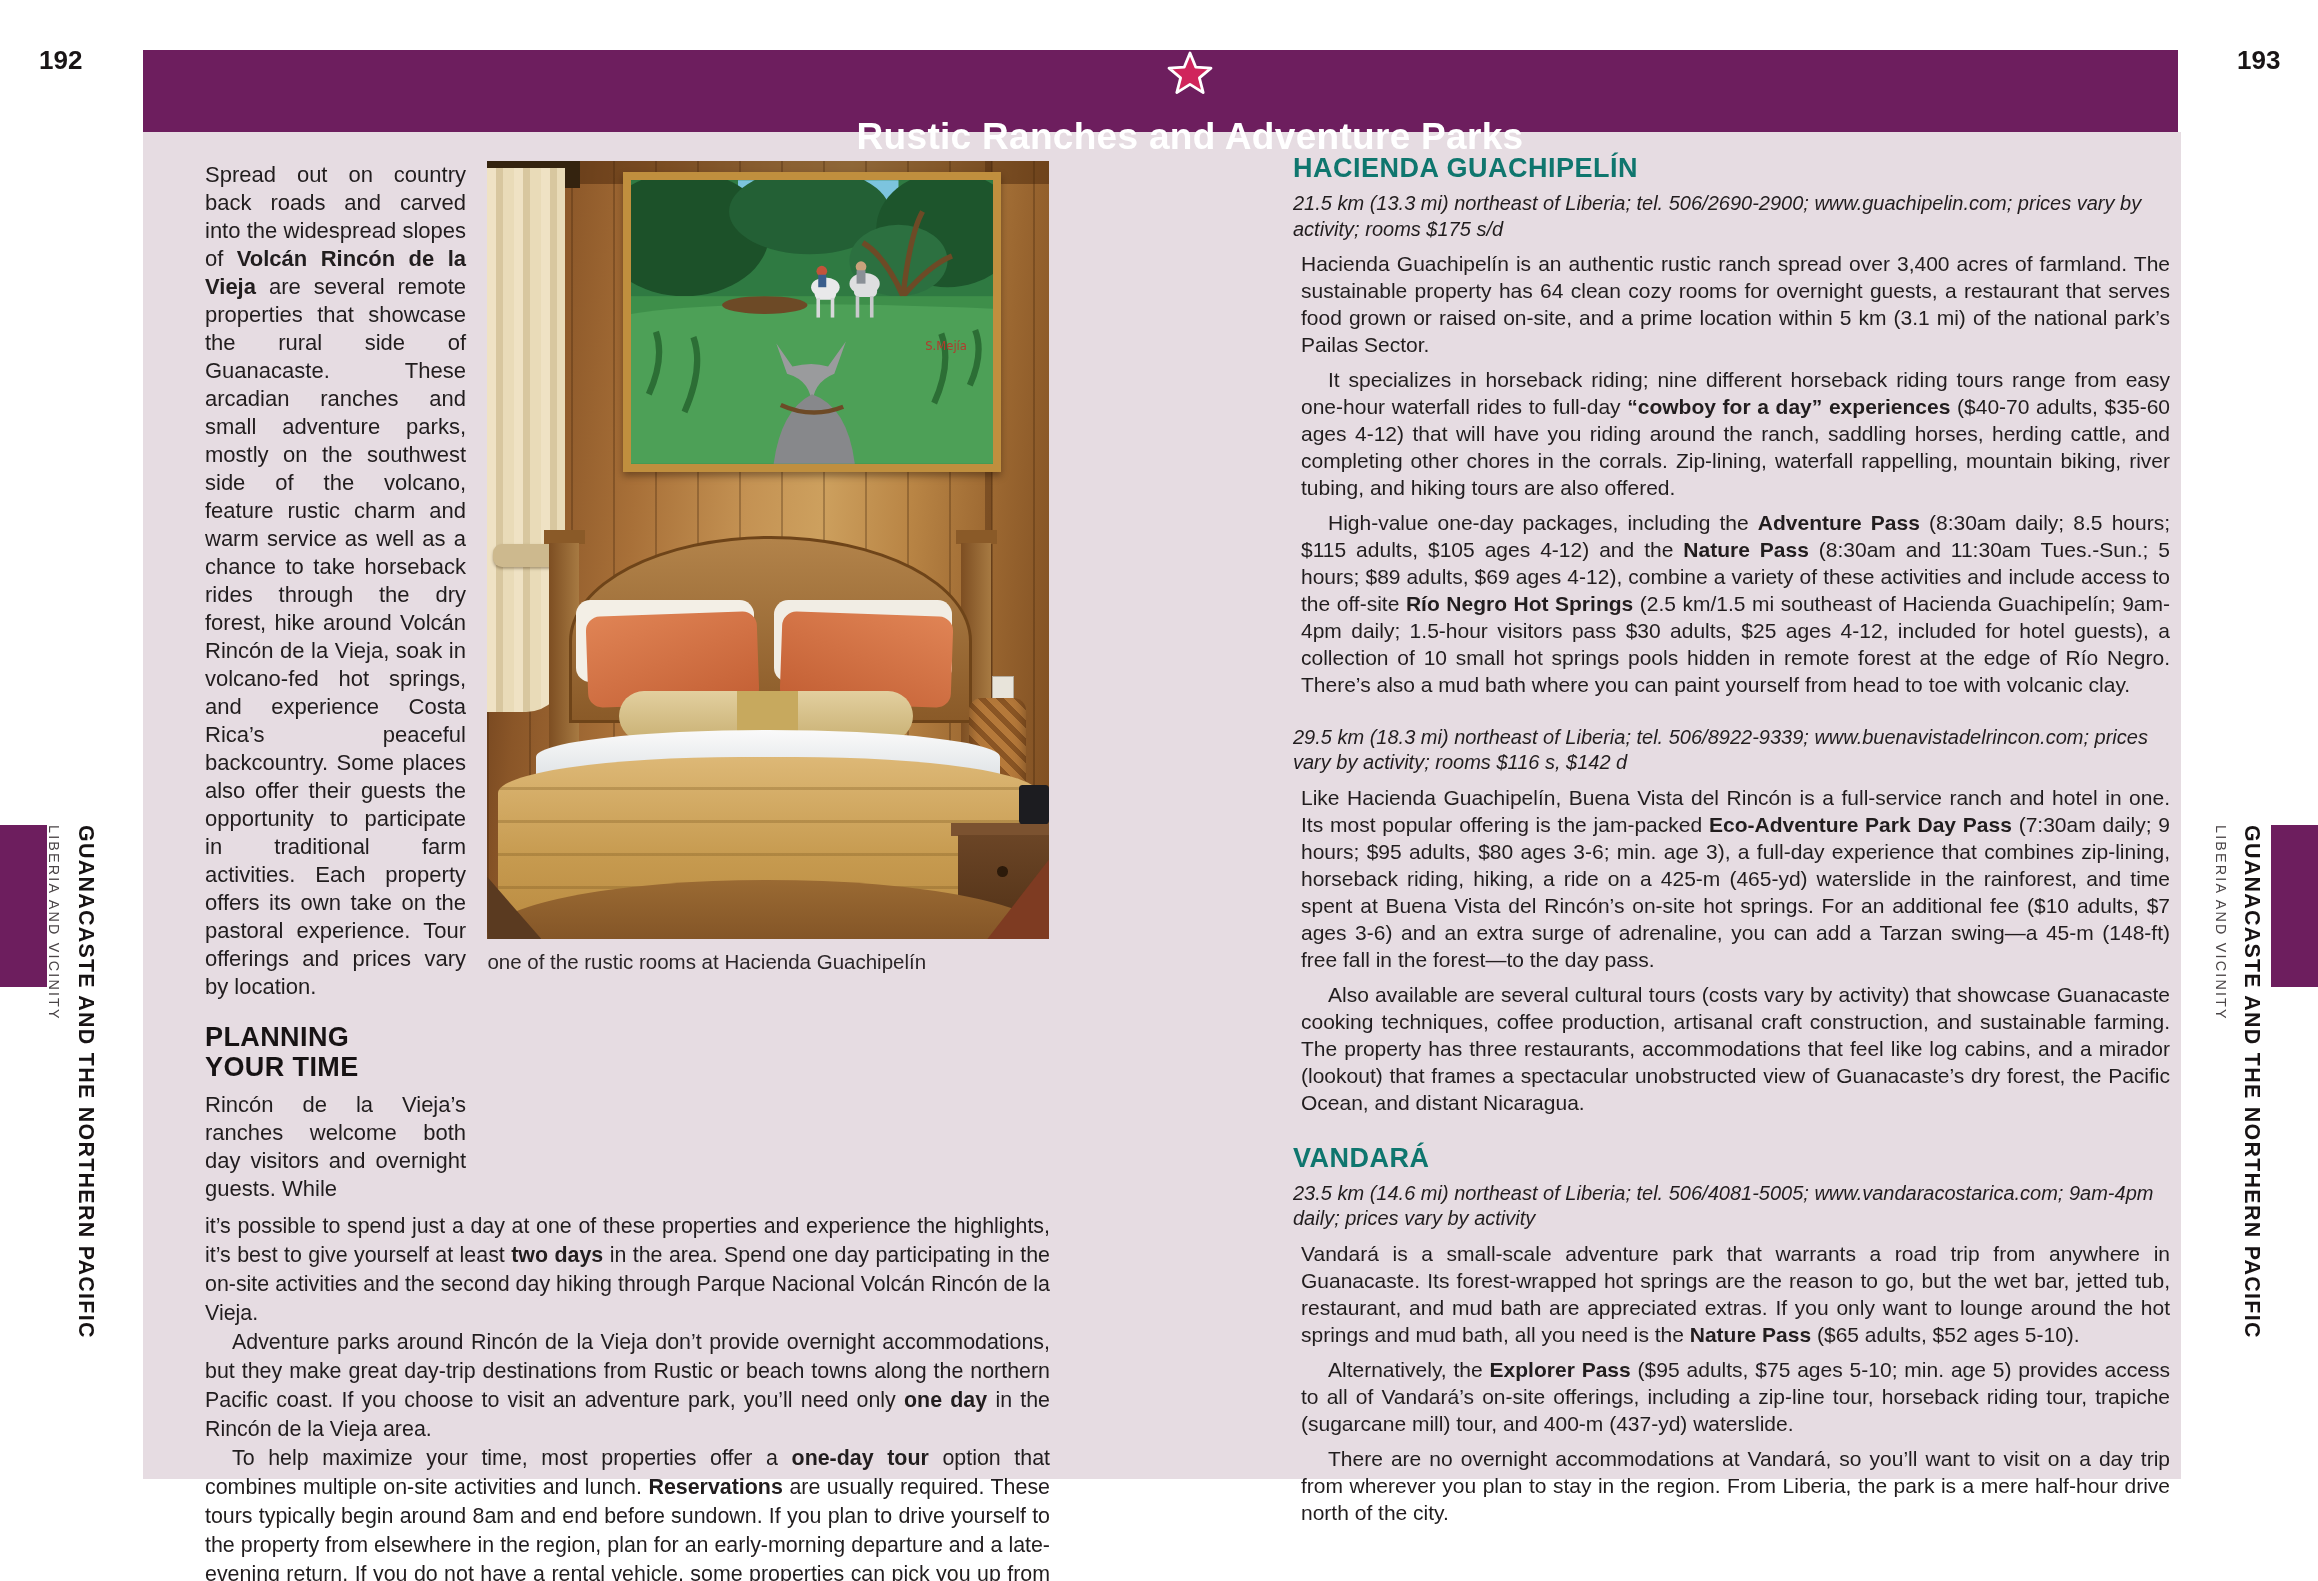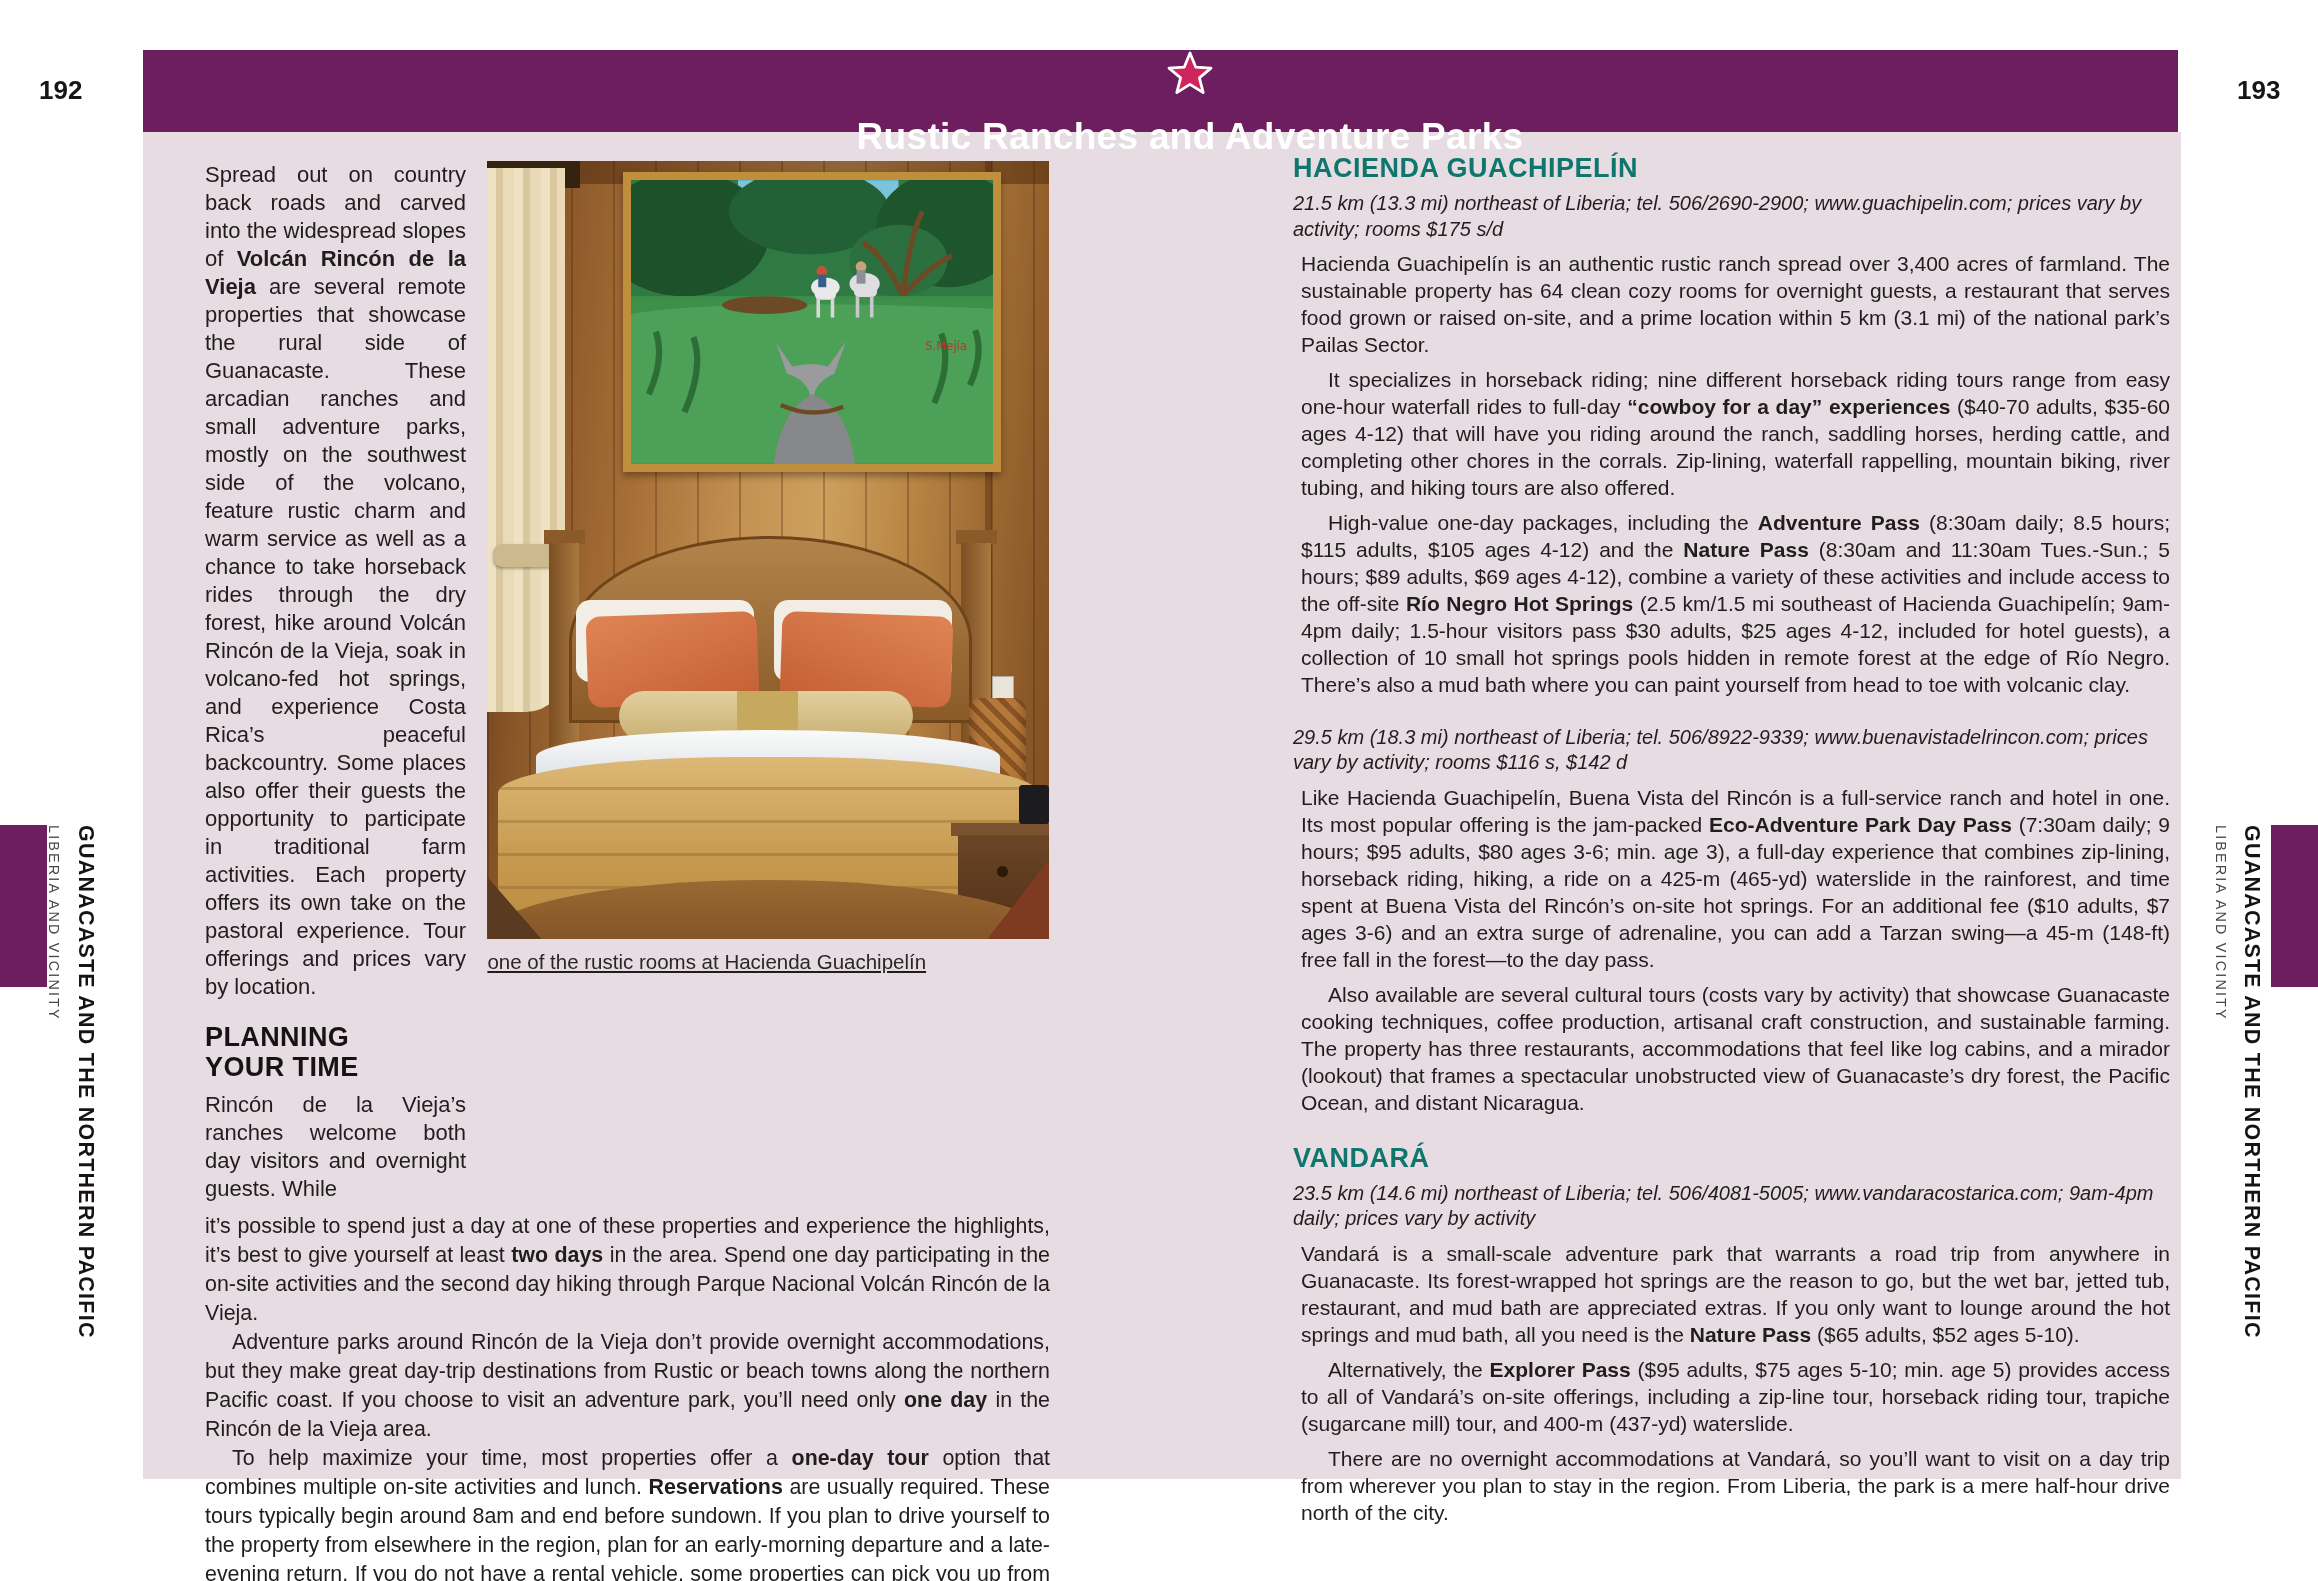--- a/index.html
+++ b/index.html
@@ -6,21 +6,21 @@
   body{
     width:2319px;height:1581px;position:relative;background:#ffffff;
     font-family:"Liberation Sans","DejaVu Sans",sans-serif;color:#211d1e;
     overflow:hidden;
   }
   .pagebg{position:absolute;left:143px;top:132px;width:2038px;height:1347px;background:#e6dce2;}
   .banner{position:absolute;left:143px;top:50px;width:2035px;height:82px;background:#6d1e5e;
     display:flex;align-items:center;padding-left:59px;box-sizing:border-box;gap:18px;flex-direction:column;}
   .banner-title{color:#ffffff;font-weight:bold;font-size:37px;letter-spacing:0.3px;}
   .star{width:48px;height:48px;flex:0 0 auto;}
-  .pagenum{position:absolute;top:45px;font-weight:bold;font-size:26px;color:#191516;margin-top:30px;}
+  .pagenum{position:absolute;top:45px;font-weight:bold;font-size:26px;color:#191516;}
   .pn-l{left:39px;}
   .pn-r{left:2237px;}
 
   
   .tab{position:absolute;top:825px;width:47px;height:162px;background:#6d1e5e;}
   .tab-left{left:0;}
   .tab-right{left:2271px;}
   .vlabel{position:absolute;top:825px;writing-mode:vertical-rl;text-orientation:mixed;white-space:nowrap;}
   .vlabel.bold{font-weight:bold;font-size:21.4px;letter-spacing:1.3px;color:#171314;}
   .vlabel.light{font-size:14.3px;letter-spacing:2.2px;color:#4a4547;}
@@ -28,21 +28,21 @@
   .vl-left-bold{left:73px;}
   .vr-right-light{left:2213px;}
   .vr-right-bold{left:2239px;}
 
   
   .left-content{position:absolute;left:205px;top:161px;width:845px;}
   .row{display:flex;gap:21.4px;}
   .col-narrow{width:261px;flex:0 0 auto;text-align:justify;font-size:22px;line-height:28px;}
   .col-narrow p{margin:0;}
   .planning-h{font-weight:bold;font-size:27px;line-height:30px;letter-spacing:0.4px;margin:21.4px 0 9px 0;color:#171314;}
-  .col-photo{width:562px;flex:0 0 auto;text-decoration:underline;}
+  .col-photo{width:562px;flex:0 0 auto;}
   .caption{font-size:20.5px;color:#2b2628;margin-top:10.7px;}
   .cont-block{margin-top:9px;text-align:justify;font-size:21.4px;line-height:29px;}
   .cont-block p{margin:0;}
   .ind{text-indent:27px;}
   .b{font-weight:bold;}
 
   
   .right-content{position:absolute;left:1293px;top:153px;width:885px;}
   .sec{margin-bottom:27px;}
   .sec h2{font-size:27px;font-weight:bold;letter-spacing:0.5px;margin:0 0 7.1px 0;color:#0f766e;}

